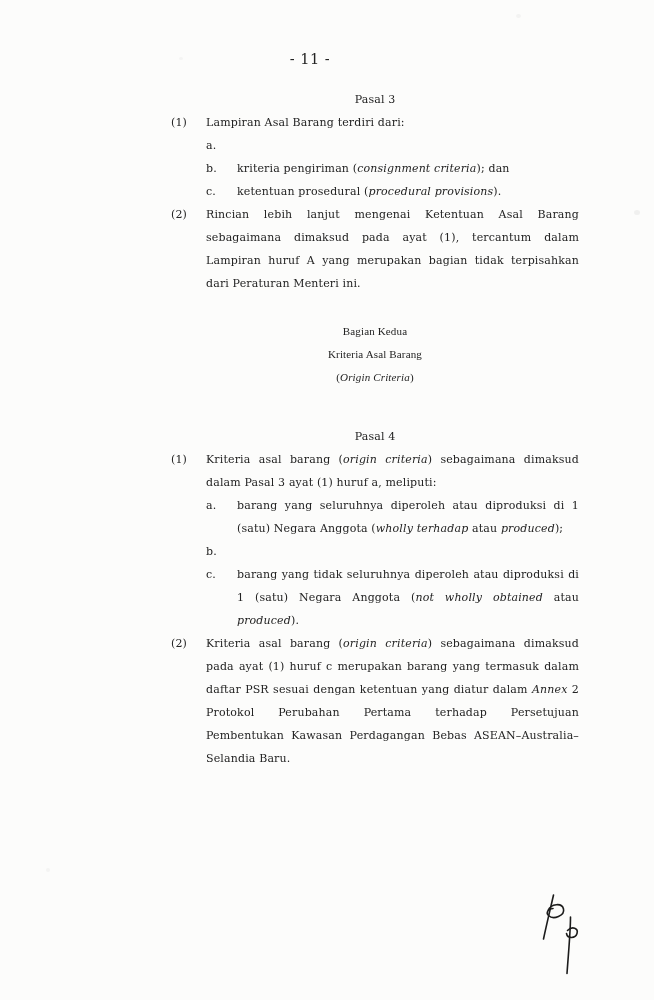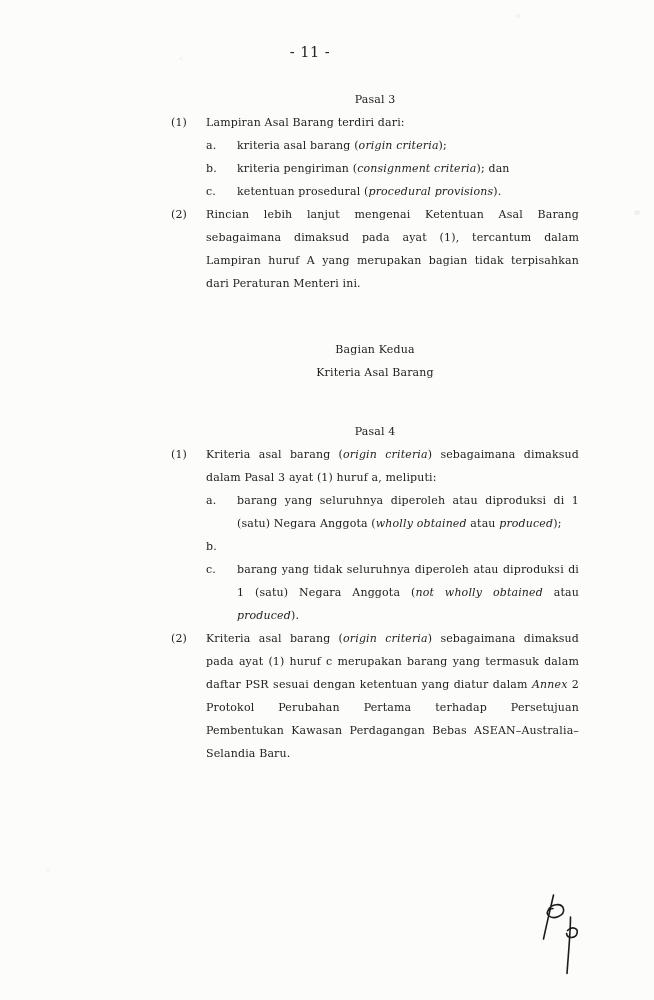--- a/index.html
+++ b/index.html
@@ -15,39 +15,39 @@
     color: var(--ink);
   }
   .page {
     position: relative;
     width: 654px; height: 1000px;
     background: var(--paper);
     overflow: hidden;
   }
   .page-number {
     position: absolute;
-    top: 44px; left: 0; right: 34px;
+    top: 51px; left: 0; right: 34px;
     text-align: center;
     font-size: 14.5px;
     letter-spacing: 0.5px;
   }
   .content {
     position: absolute;
     left: 171px; top: 88px;
     width: 408px;
     font-size: 11px;
     line-height: 23px;
     letter-spacing: 0.15px;
   }
   .heading {
     text-align: center;
     font-weight: normal;
     margin: 0;
   }
-  .heading-group { margin-top: 43px; }
+  .heading-group { margin-top: 25px; font-family: Liberation Serif, serif; }
   .heading-pasal4 { margin-top: 36px; }
   .row {
     display: flex;
     align-items: flex-start;
   }
   .row .lbl {
     flex: 0 0 35px;
     width: 35px;
   }
   .row.sub { padding-left: 35px; }
@@ -83,53 +83,53 @@
 
     <div class="heading">Pasal 3</div>
 
     <div class="row num">
       <span class="lbl">(1)</span>
       <div class="txt">Lampiran Asal Barang terdiri dari:</div>
     </div>
 
     <div class="row sub">
       <span class="lbl">a.</span>
-      <div class="txt">kriteria asal barang (<i>origin criteria</i>);</div>
     </div>
 
     <div class="row sub">
       <span class="lbl">b.</span>
       <div class="txt">kriteria pengiriman (<i>consignment criteria</i>); dan</div>
     </div>
 
     <div class="row sub">
       <span class="lbl">c.</span>
       <div class="txt">ketentuan prosedural (<i>procedural provisions</i>).</div>
     </div>
 
     <div class="row num">
       <span class="lbl">(2)</span>
       <div class="txt">Rincian lebih lanjut mengenai Ketentuan Asal Barang sebagaimana dimaksud pada ayat (1), tercantum dalam Lampiran huruf A yang merupakan bagian tidak terpisahkan dari Peraturan Menteri ini.</div>
     </div>
 
     <div class="heading heading-group">
       <div>Bagian Kedua</div>
       <div>Kriteria Asal Barang</div>
+      <div>(<i>Origin Criteria</i>)</div>
     </div>
 
     <div class="heading heading-pasal4">Pasal 4</div>
 
     <div class="row num">
       <span class="lbl">(1)</span>
       <div class="txt">Kriteria asal barang (<i>origin criteria</i>) sebagaimana dimaksud dalam Pasal 3 ayat (1) huruf a, meliputi:</div>
     </div>
 
     <div class="row sub">
       <span class="lbl">a.</span>
-      <div class="txt">barang yang seluruhnya diperoleh atau diproduksi di 1 (satu) Negara Anggota (<i>wholly obtained</i> atau <i>produced</i>);</div>
+      <div class="txt">barang yang seluruhnya diperoleh atau diproduksi di 1 (satu) Negara Anggota (<i>wholly terhadap</i> atau <i>produced</i>);</div>
     </div>
 
     <div class="row sub">
       <span class="lbl">b.</span>
     </div>
 
     <div class="row sub">
       <span class="lbl">c.</span>
       <div class="txt">barang yang tidak seluruhnya diperoleh atau diproduksi di 1 (satu) Negara Anggota (<i>not wholly obtained</i> atau <i>produced</i>).</div>
     </div>

